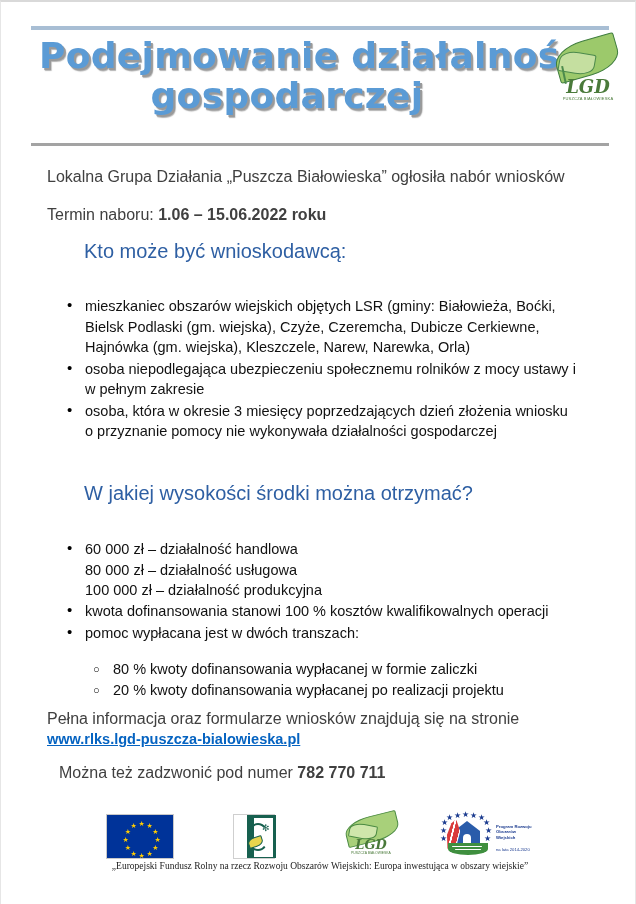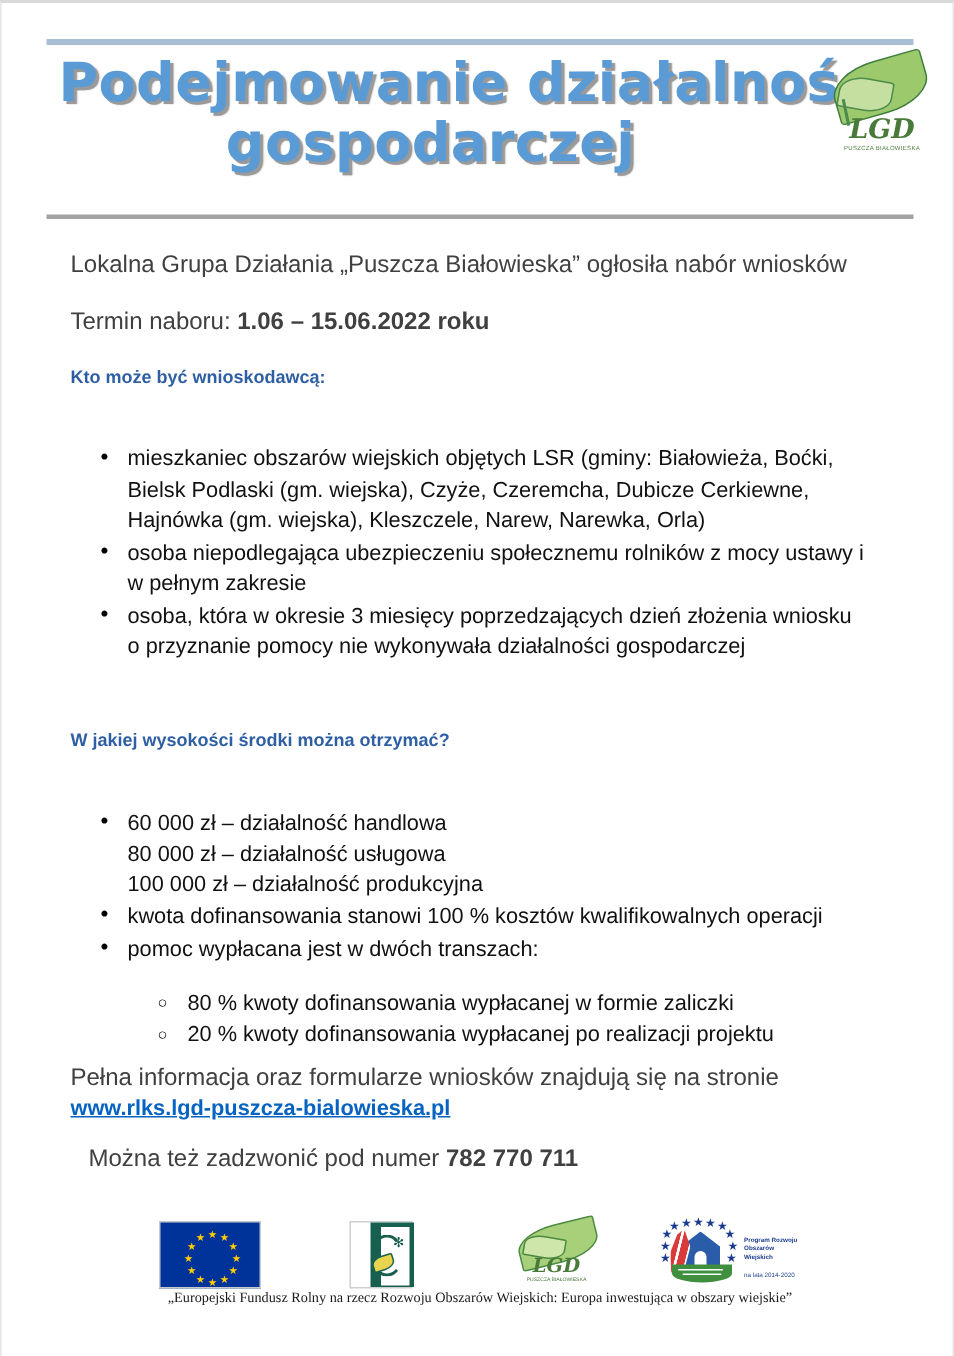--- a/index.html
+++ b/index.html
@@ -128,24 +128,25 @@
     letter-spacing: 0.2px;
     color: #4a7a3a;
   }
   .para {
     font-size: 16px;
     line-height: 20px;
     color: #404040;
   }
   .para .bold { font-weight: bold; }
   .heading {
-    font-weight: bold;
-    font-size: 12px;
+    font-weight: normal;
+    font-size: 20px;
     line-height: 21px;
     color: #2e5fa3;
+    margin-left: 37px;
   }
   ul.blist {
     list-style: none;
     margin: 16px;
     padding: 0;
   }
   ul.blist > li {
     position: relative;
     padding-left: 22px;
     font-size: 14.5px;
@@ -156,21 +157,21 @@
   ul.blist > li::before {
     content: "\2022";
     position: absolute;
     left: 4px;
     top: -1px;
     font-size: 15px;
     color: #000000;
   }
   ul.sublist {
     list-style: none;
-    margin: 12px;
+    margin: 0;
     padding: 0;
   }
   ul.sublist > li {
     position: relative;
     padding-left: 66px;
     font-size: 14.5px;
     line-height: 20.5px;
     color: #111111;
   }
   ul.sublist > li::before {

